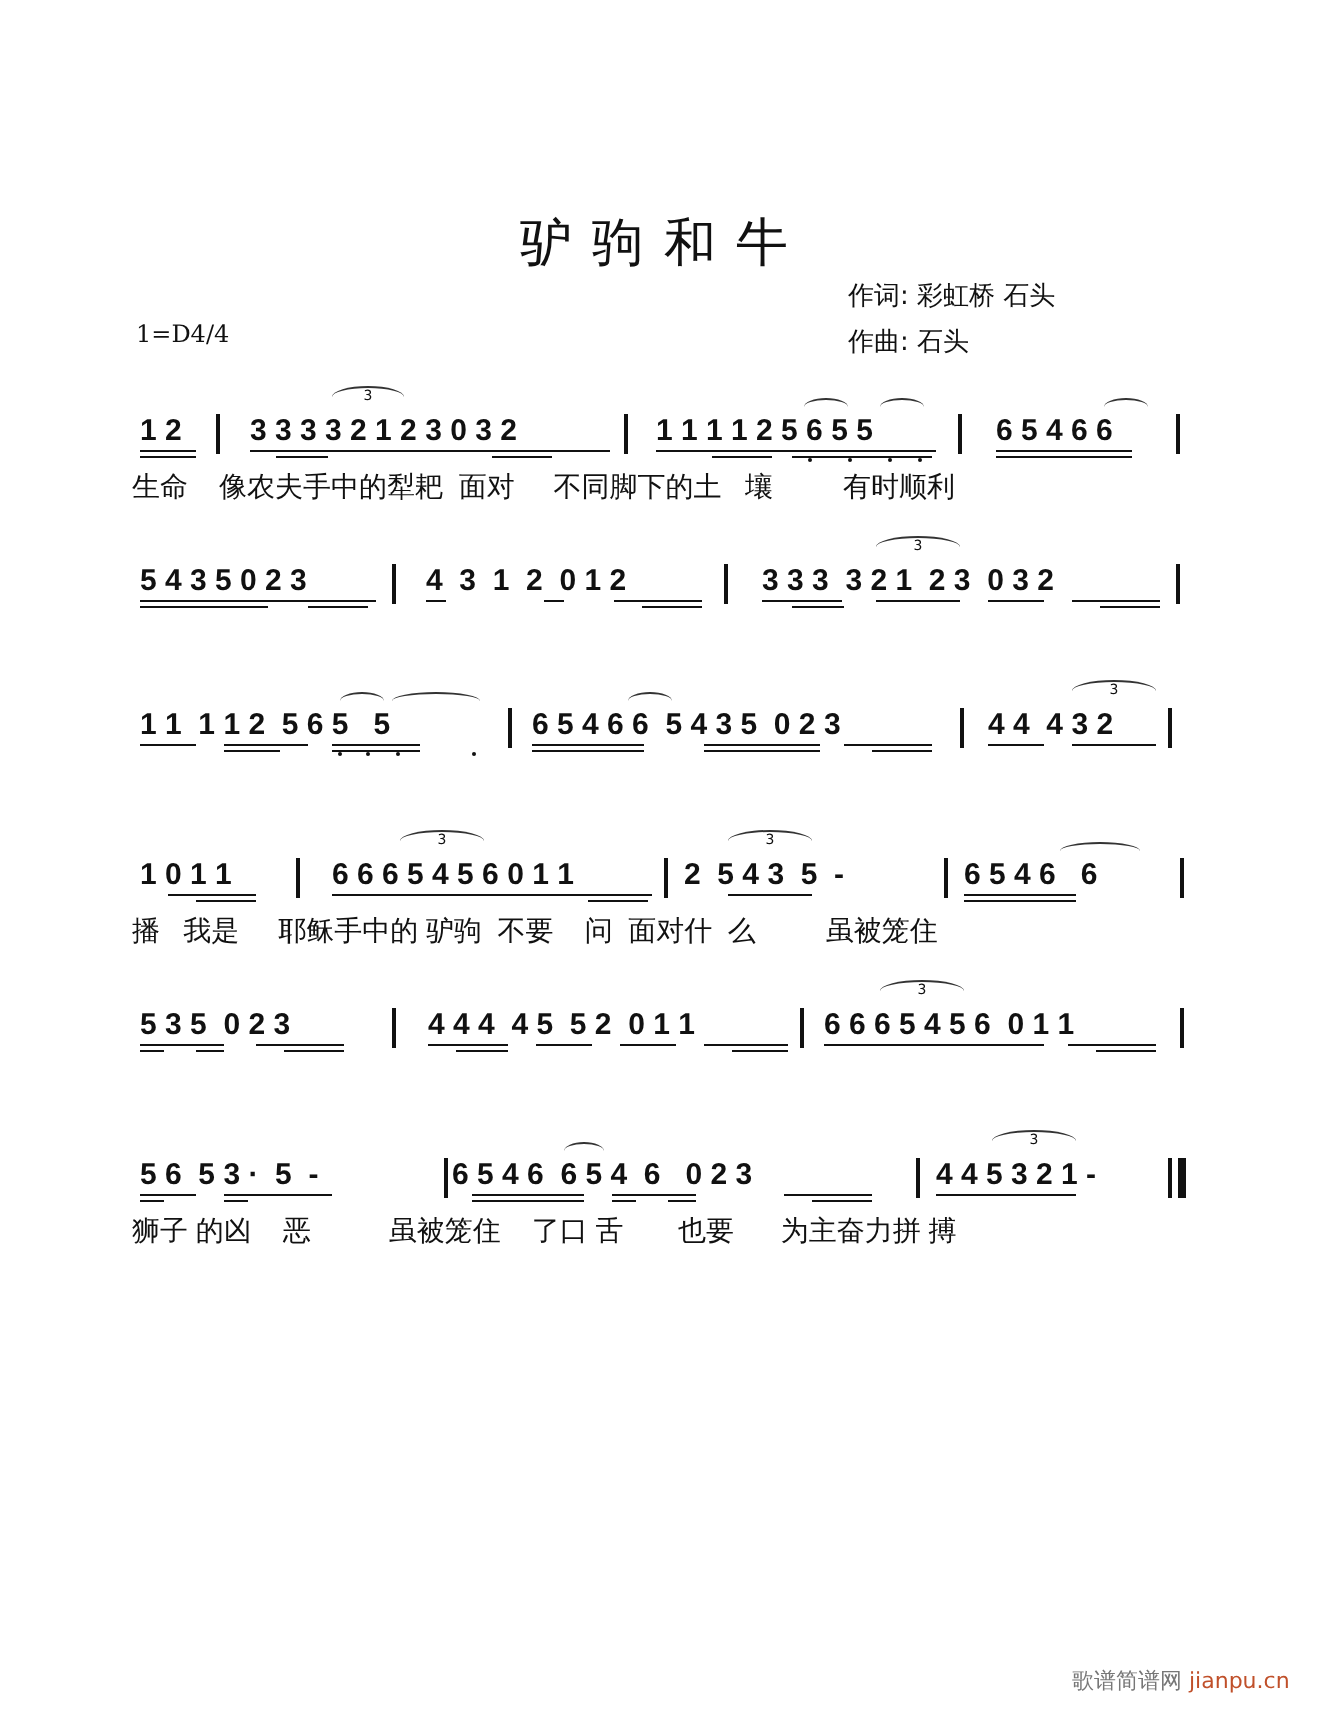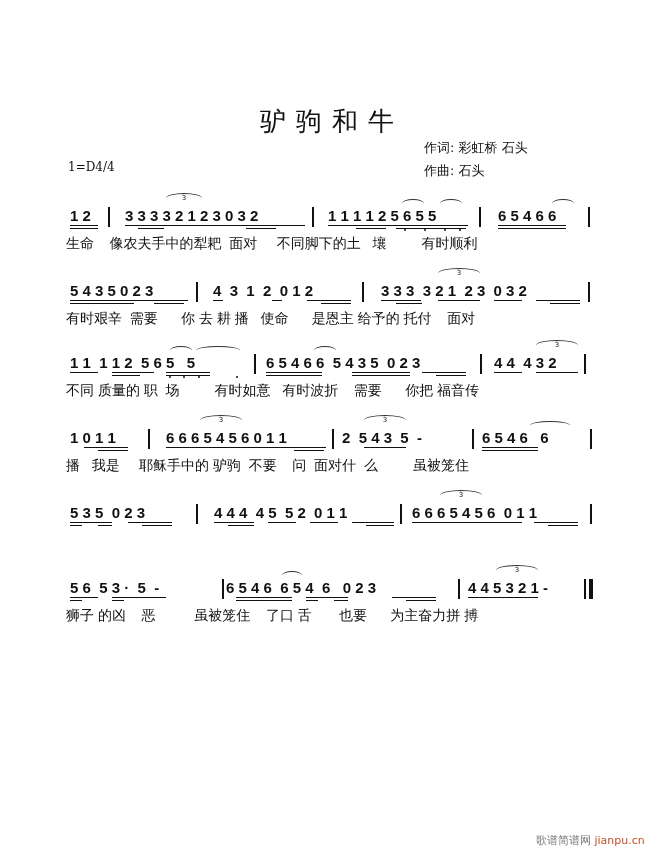--- a/index.html
+++ b/index.html
@@ -85,21 +85,20 @@
   <div class="ul1" style="left:206px; width:10px;"></div>
   <div class="ul1" style="left:241px; width:44px;"></div>
   <div class="ul2" style="left:255px; width:30px;"></div>
   <div class="ul1" style="left:315px; width:40px;"></div>
   <div class="ul2" style="left:330px; width:26px;"></div>
   <div class="ul1" style="left:372px; width:42px;"></div>
   <div class="tri" style="left:372px; width:42px;">3</div>
   <div class="ul1" style="left:428px; width:28px;"></div>
   <div class="ul1" style="left:470px; width:44px;"></div>
   <div class="ul2" style="left:484px; width:30px;"></div>
-  <div class="lyrics">有时艰辛  需要      你 去 耕 播   使命      是恩主 给予的 托付    面对</div>
 </div>
 
 <div class="row" style="top:352px;">
   <div class="notes">
     <span class="seg" style="left:4px;">1 1  1 1 2  5 6 5   5</span>
     <span class="seg" style="left:200px;">6 5 4 6 6  5 4 3 5  0 2 3</span>
     <span class="seg" style="left:428px;">4 4  4 3 2</span>
   </div>
   <div class="bar" style="left:188px;"></div>
   <div class="bar" style="left:414px;"></div>
@@ -118,21 +117,20 @@
   <div class="ul1" style="left:200px; width:56px;"></div>
   <div class="ul2" style="left:200px; width:56px;"></div>
   <div class="slur" style="left:248px; width:22px;"></div>
   <div class="ul1" style="left:286px; width:58px;"></div>
   <div class="ul2" style="left:286px; width:58px;"></div>
   <div class="ul1" style="left:356px; width:44px;"></div>
   <div class="ul2" style="left:370px; width:30px;"></div>
   <div class="ul1" style="left:428px; width:28px;"></div>
   <div class="ul1" style="left:470px; width:42px;"></div>
   <div class="tri" style="left:470px; width:42px;">3</div>
-  <div class="lyrics">不同 质量的 职  场         有时如意   有时波折    需要      你把 福音传</div>
 </div>
 
 <div class="row" style="top:427px;">
   <div class="notes">
     <span class="seg" style="left:4px;">1 0 1 1</span>
     <span class="seg" style="left:100px;">6 6 6 5 4 5 6 0 1 1</span>
     <span class="seg" style="left:276px;">2  5 4 3  5  -</span>
     <span class="seg" style="left:416px;">6 5 4 6   6</span>
   </div>
   <div class="bar" style="left:82px;"></div>

